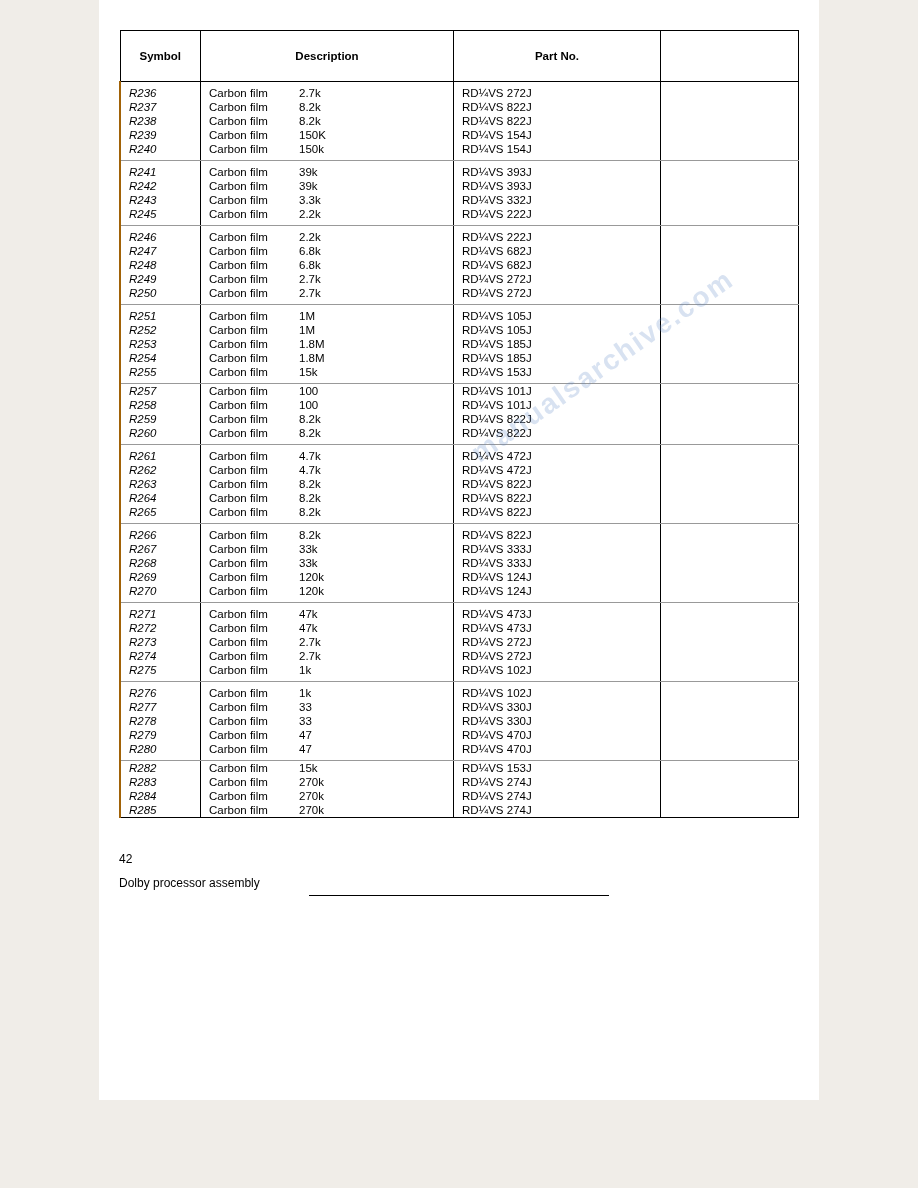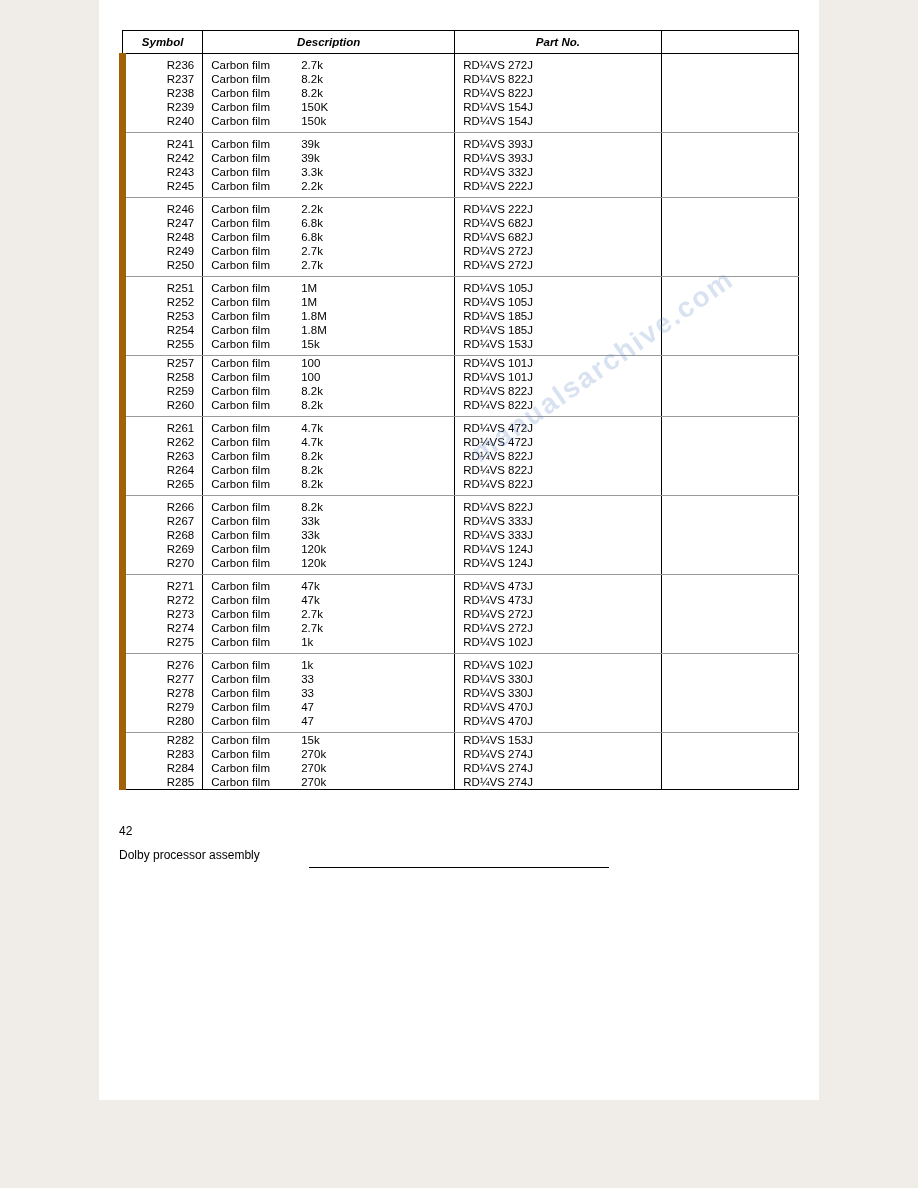--- a/index.html
+++ b/index.html
@@ -34,39 +34,39 @@
       z-index: 10;
       letter-spacing: 2px;
     }
     table {
       width: 100%;
       border-collapse: collapse;
       font-size: 11.5px;
     }
     th {
       border: 1px solid #000;
-      padding: 5px 8px;
+      padding: 19px 8px;
       text-align: center;
       font-weight: bold;
       background: #fff;
-      font-style: italic;
     }
     th.symbol-col { width: 70px; }
     th.desc-col { width: 220px; }
     th.part-col { width: 180px; }
     th.extra-col { width: 120px; border-left: 1px solid #000; }
     td {
       border-left: 1px solid #000;
       border-right: 1px solid #000;
       padding: 1px 8px;
       vertical-align: top;
     }
     td.symbol-cell {
-      border-left: 7px solid #a16207;
-      text-align: right;
+      border-left: 2px solid #a16207;
+      text-align: left;
+      font-style: italic;
     }
     td.desc-cell { }
     td.part-cell { }
     td.extra-cell { border-right: 1px solid #000; }
     .group-row td { padding-top: 5px; }
     .group-last td { padding-bottom: 5px; border-bottom: 1px solid #999; }
     .table-bottom-border td { border-bottom: 1px solid #000; }
     .desc-inner {
       display: flex;
       gap: 10px;

